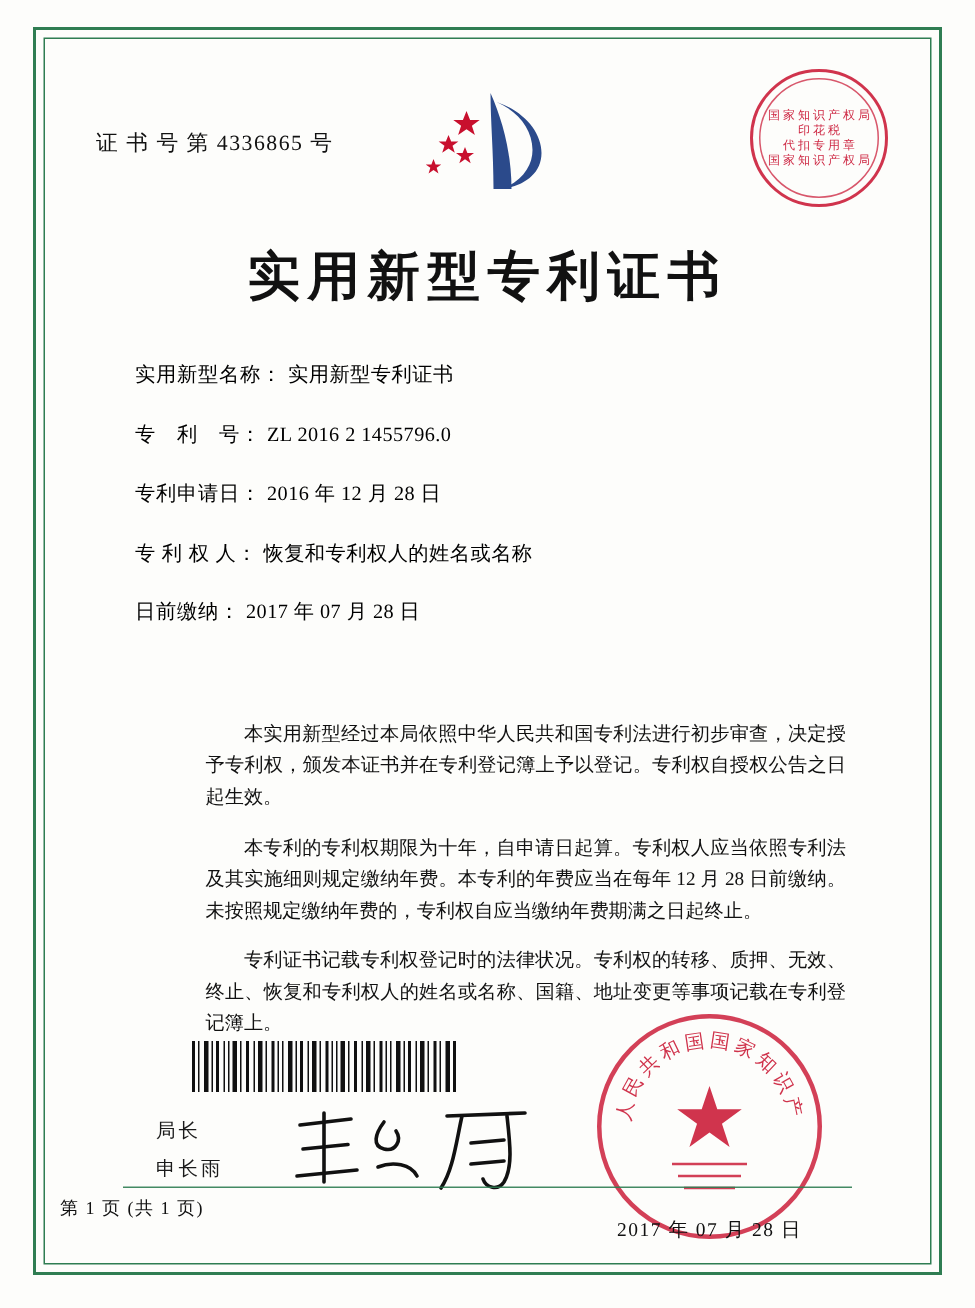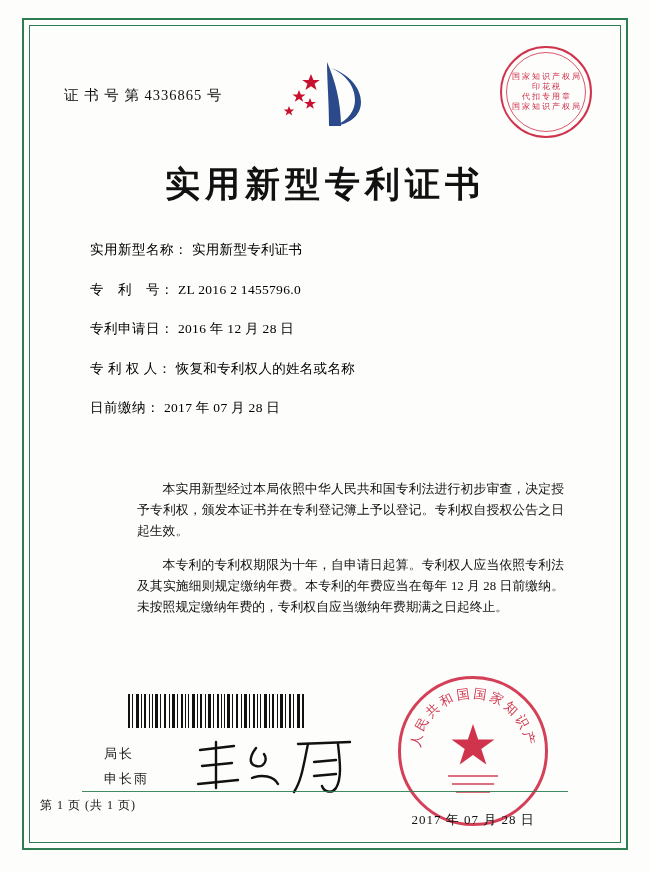--- a/index.html
+++ b/index.html
@@ -202,20 +202,21 @@
       <div class="field">
         <span class="label">日前缴纳：</span>
         <span class="value">2017 年 07 月 28 日</span>
       </div>
 
     </div>
 
     <div class="paras">
       <p class="para">本实用新型经过本局依照中华人民共和国专利法进行初步审查，决定授予专利权，颁发本证书并在专利登记簿上予以登记。专利权自授权公告之日起生效。</p>
       <p class="para">本专利的专利权期限为十年，自申请日起算。专利权人应当依照专利法及其实施细则规定缴纳年费。本专利的年费应当在每年 12 月 28 日前缴纳。未按照规定缴纳年费的，专利权自应当缴纳年费期满之日起终止。</p>
+      <p class="para">专利证书记载专利权登记时的法律状况。专利权的转移、质押、无效、终止、恢复和专利权人的姓名或名称、国籍、地址变更等事项记载在专利登记簿上。</p>
     </div>
 
     <div class="barcode">
       <svg viewBox="0 0 178 34" width="178" height="34">
         <g fill="#111">
           <rect x="0" y="0" width="2" height="34"></rect>
             <rect x="4" y="0" width="1" height="34"></rect>
           <rect x="8" y="0" width="3" height="34"></rect>
             <rect x="13" y="0" width="1" height="34"></rect>
           <rect x="16" y="0" width="2" height="34"></rect>

